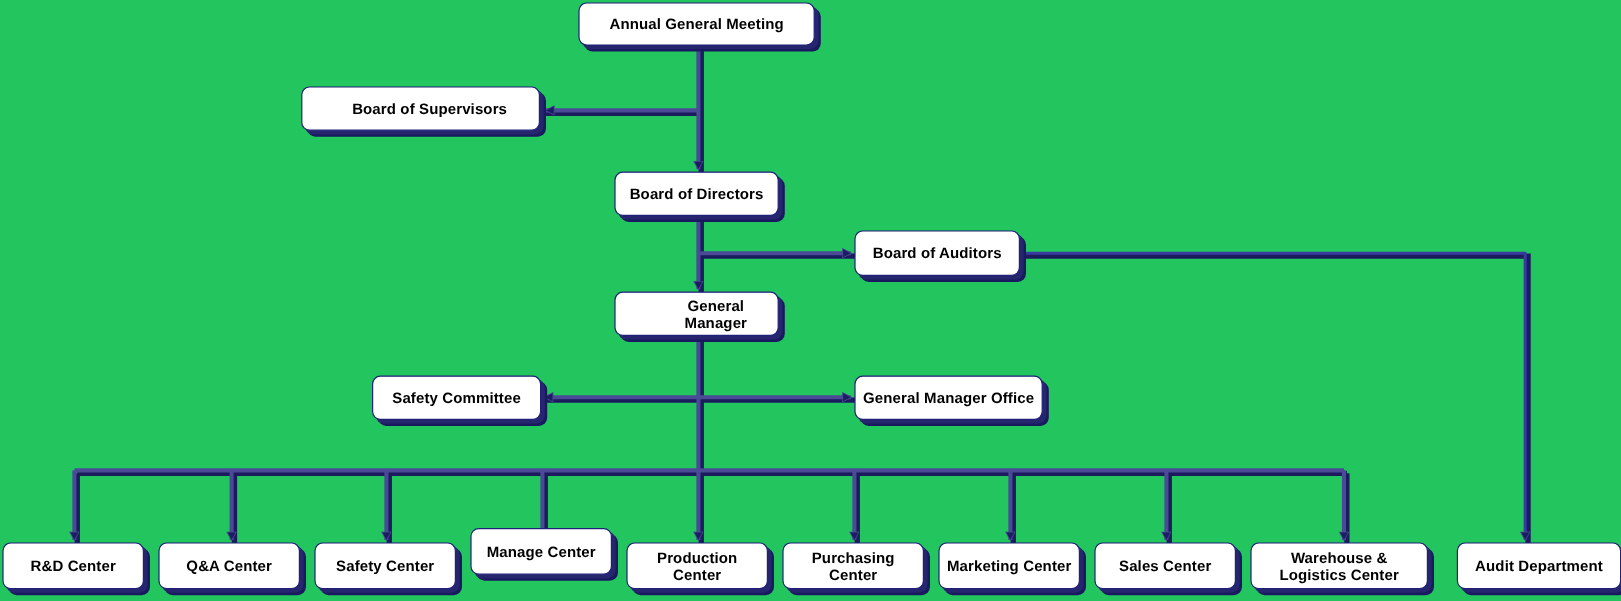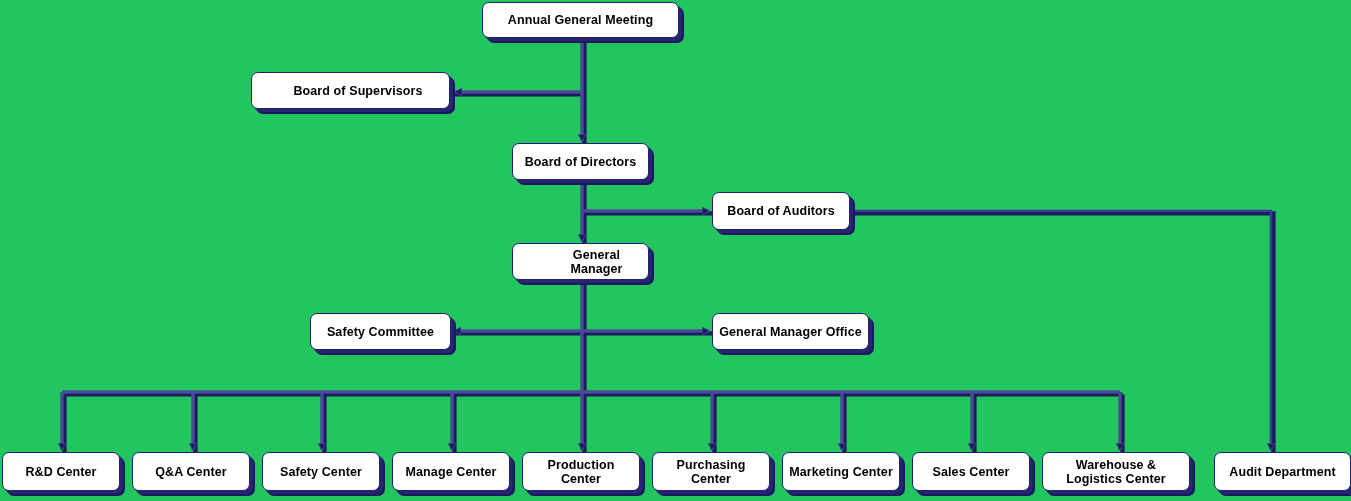--- a/index.html
+++ b/index.html
@@ -141,21 +141,21 @@
       </div>
       <div class="node" style="left: 2px; top: 452px; width: 118px; height: 39px;">
         <span class="node-label">R&amp;D Center</span>
       </div>
       <div class="node" style="left: 132px; top: 452px; width: 118px; height: 39px;">
         <span class="node-label">Q&amp;A Center</span>
       </div>
       <div class="node" style="left: 262px; top: 452px; width: 118px; height: 39px;">
         <span class="node-label">Safety Center</span>
       </div>
-      <div class="node" style="left: 392px; top: 452px; width: 118px; height: 39px;">
+      <div class="node" style="left: 392px; top: 440px; width: 118px; height: 39px;">
         <span class="node-label">Manage Center</span>
       </div>
       <div class="node" style="left: 522px; top: 452px; width: 118px; height: 39px;">
         <span class="node-label">Production Center</span>
       </div>
       <div class="node" style="left: 652px; top: 452px; width: 118px; height: 39px;">
         <span class="node-label">Purchasing Center</span>
       </div>
       <div class="node" style="left: 782px; top: 452px; width: 118px; height: 39px;">
         <span class="node-label">Marketing Center</span>

